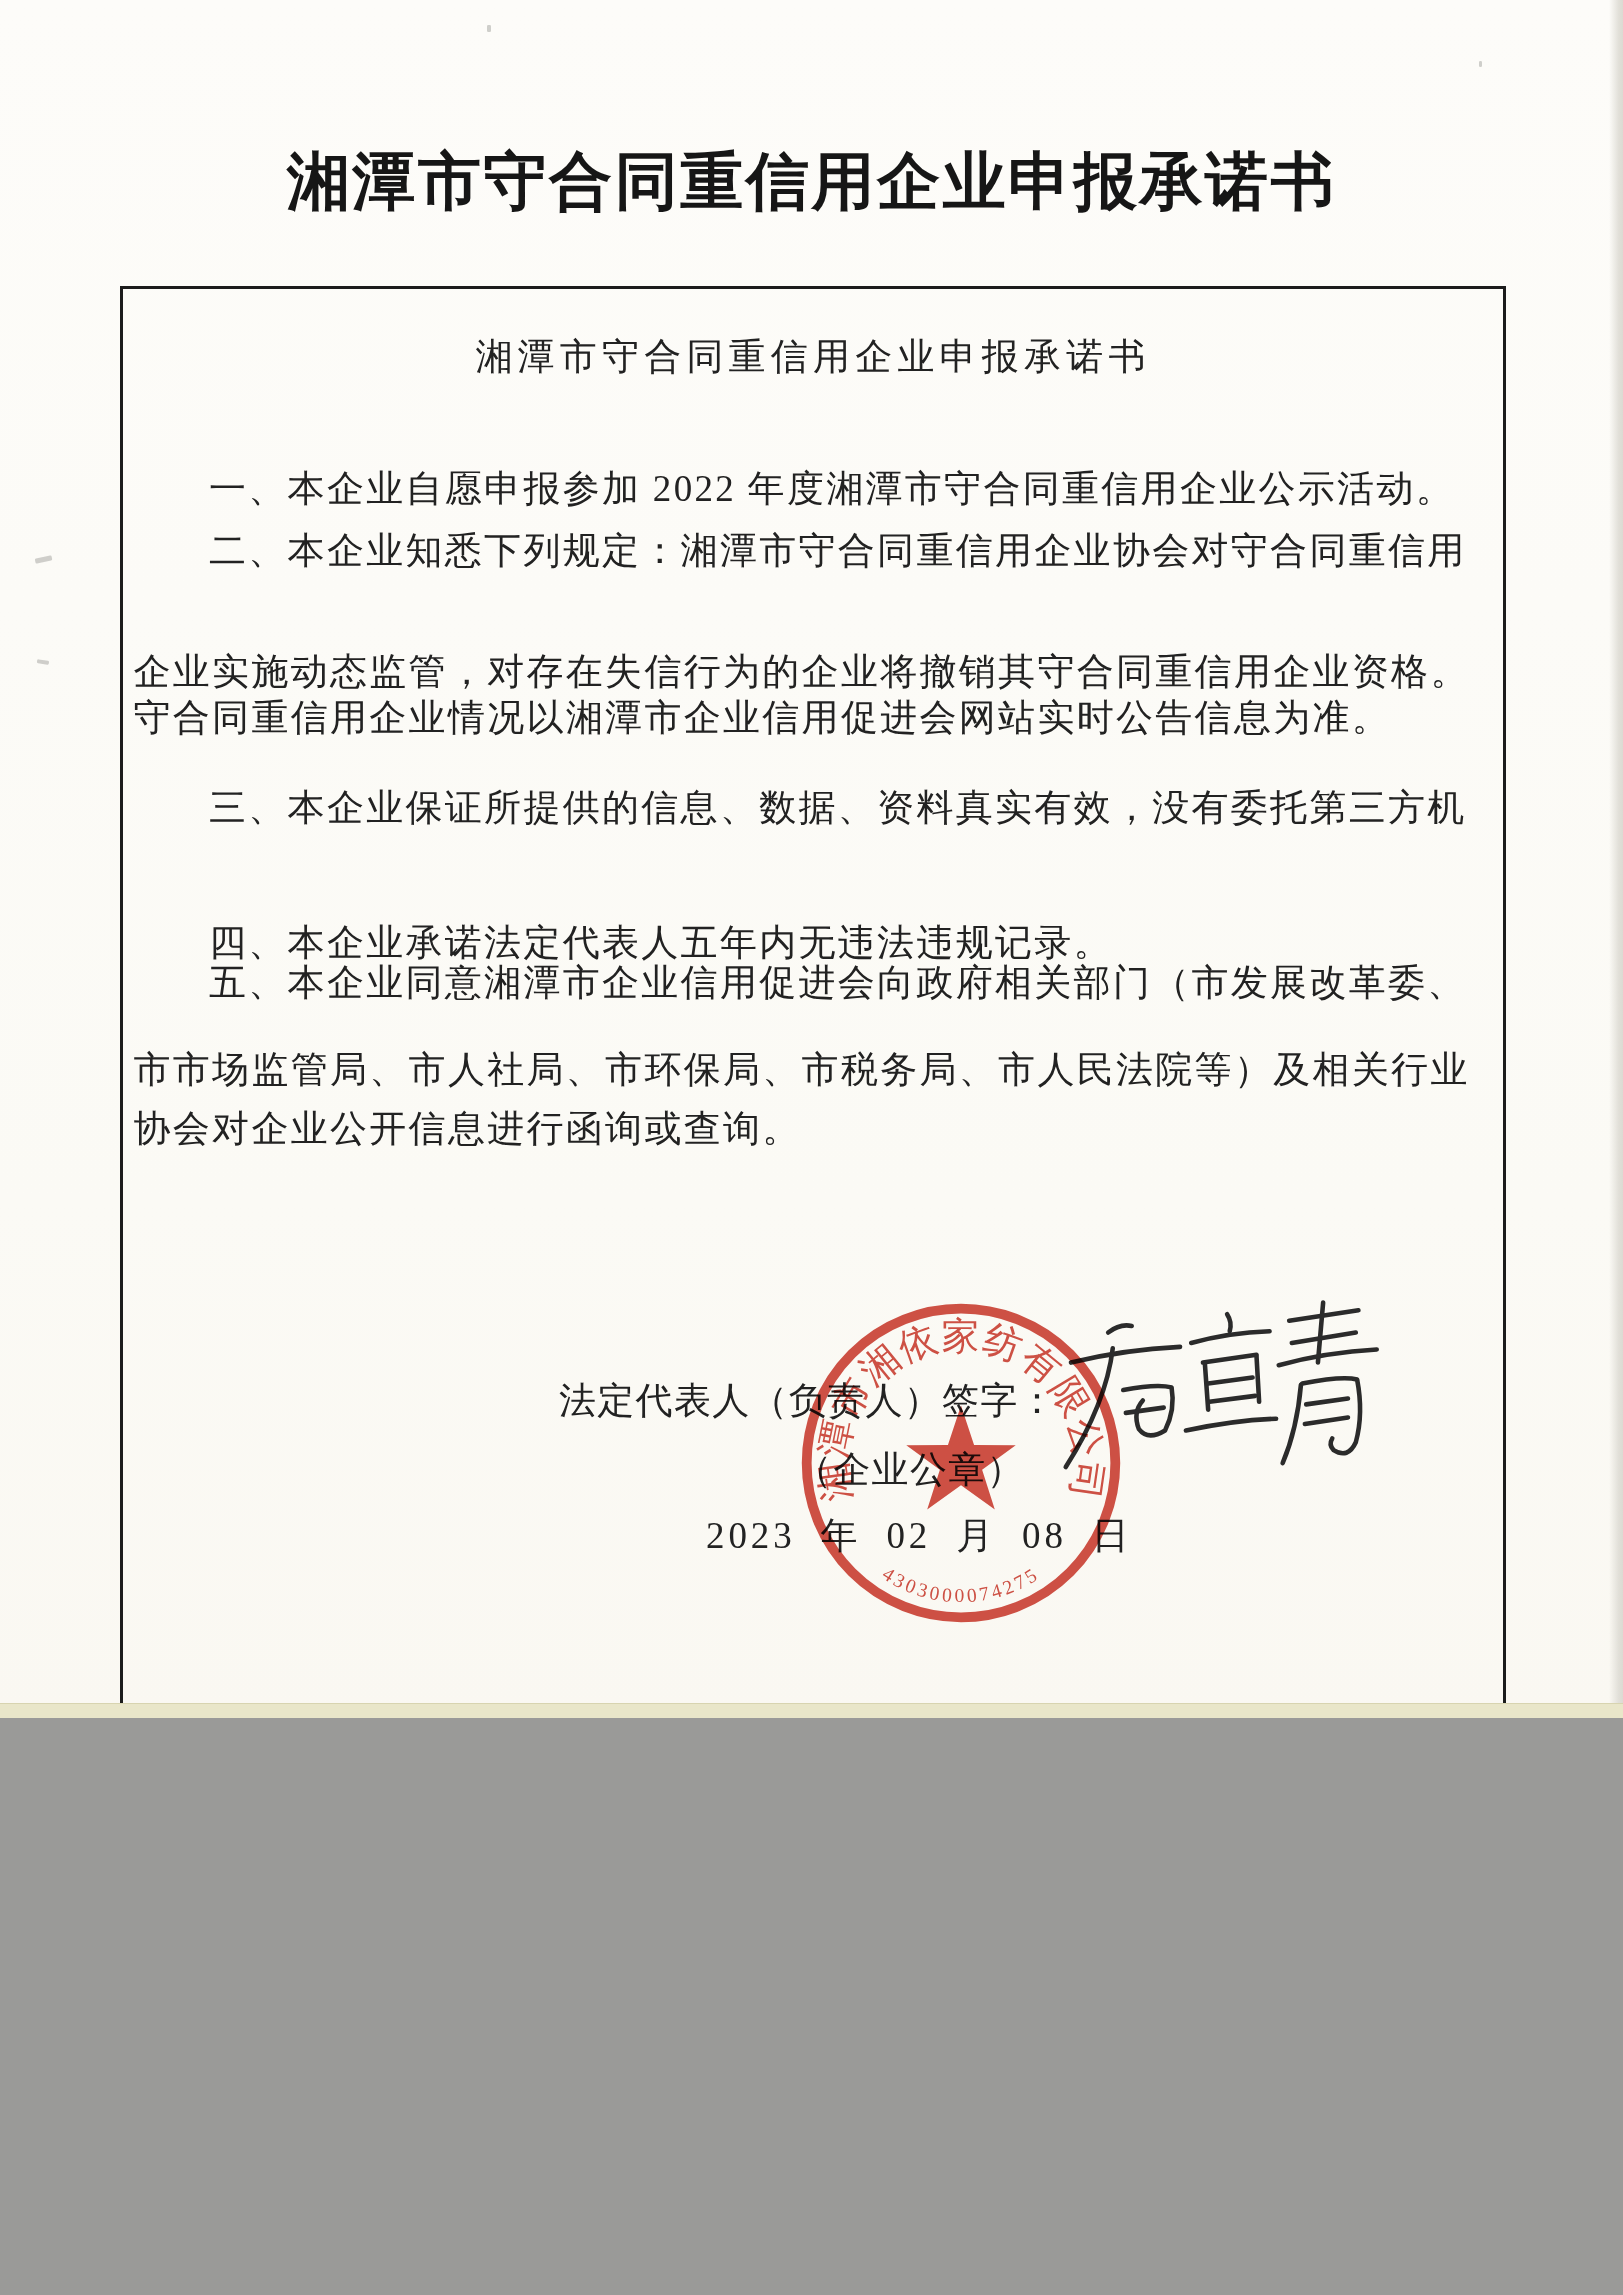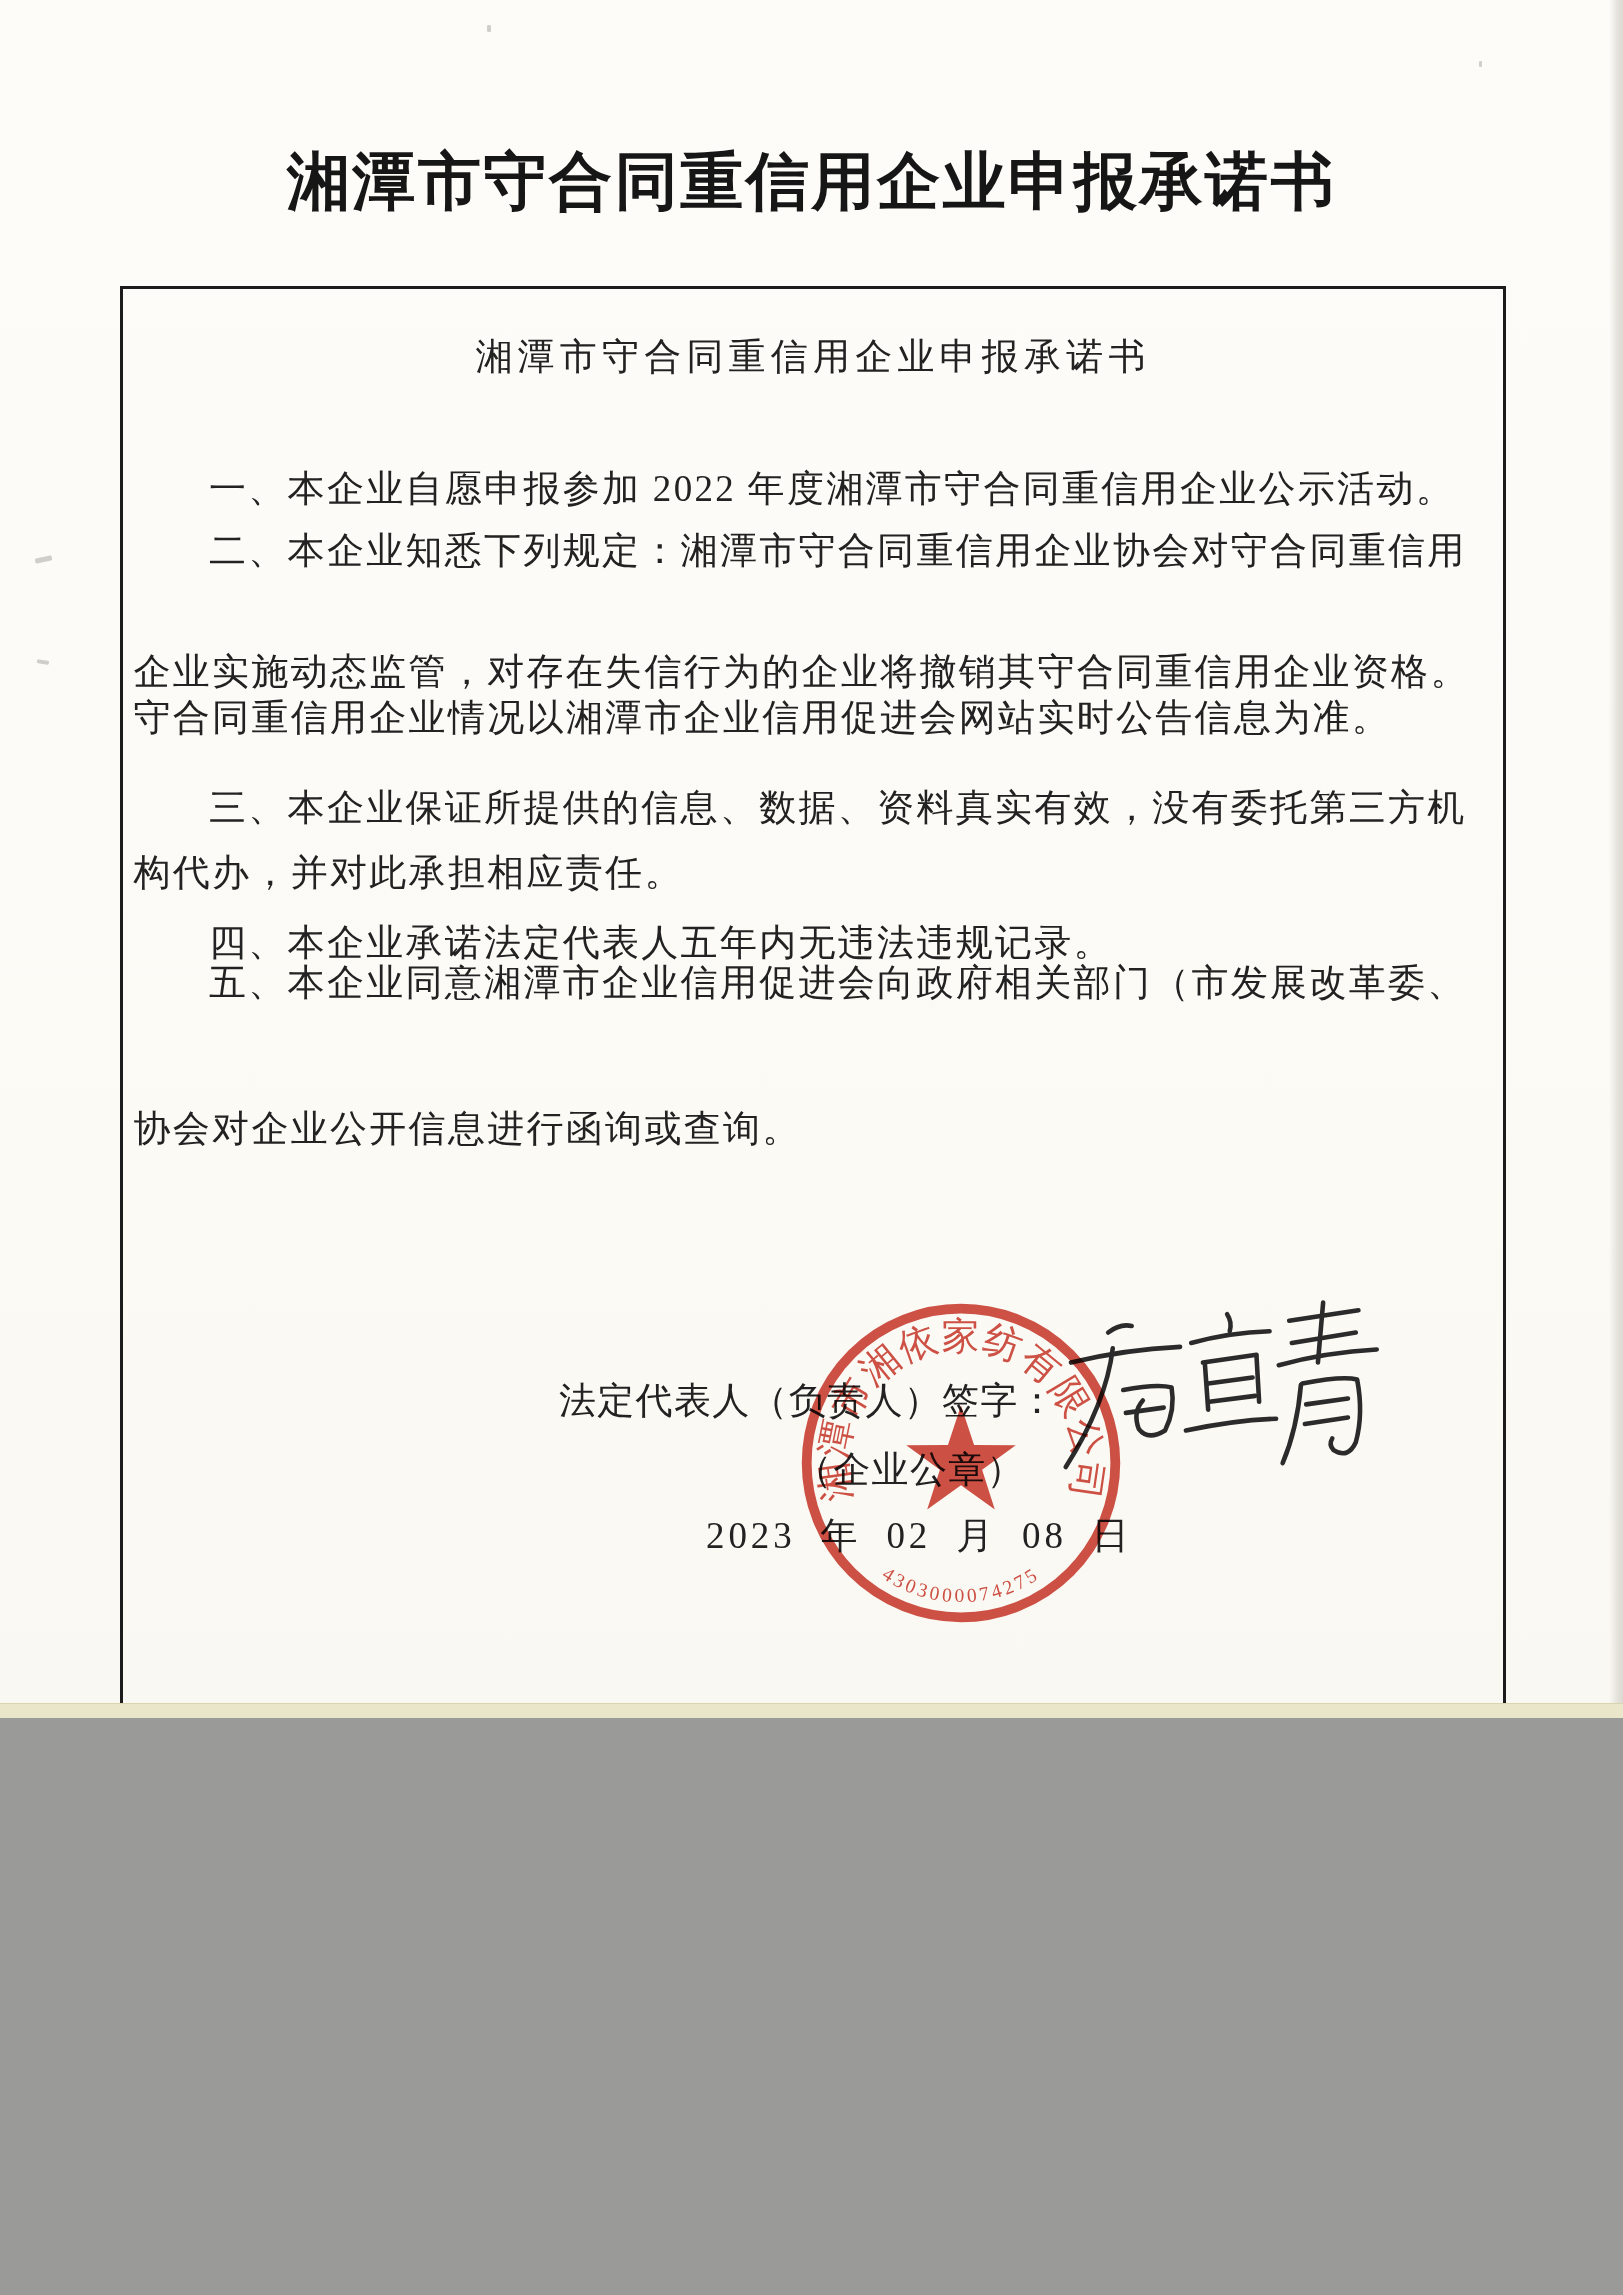--- a/index.html
+++ b/index.html
@@ -88,23 +88,23 @@
 
   <div class="doc-box">
 
     <div class="inner-title">湘潭市守合同重信用企业申报承诺书</div>
 
     <div class="line indent" style="top:175px;">一、本企业自愿申报参加 2022 年度湘潭市守合同重信用企业公示活动。</div>
     <div class="line indent" style="top:237px;">二、本企业知悉下列规定：湘潭市守合同重信用企业协会对守合同重信用</div>
     <div class="line" style="top:322px;margin-top:36px;">企业实施动态监管，对存在失信行为的企业将撤销其守合同重信用企业资格。</div>
     <div class="line" style="top:404px;">守合同重信用企业情况以湘潭市企业信用促进会网站实时公告信息为准。</div>
     <div class="line indent" style="top:494px;">三、本企业保证所提供的信息、数据、资料真实有效，没有委托第三方机</div>
-    <div class="line" style="top:559px;">构代办，并对此承担相应责任。</div>
     <div class="line indent" style="top:629px;">四、本企业承诺法定代表人五年内无违法违规记录。</div>
     <div class="line indent" style="top:669px;">五、本企业同意湘潭市企业信用促进会向政府相关部门（市发展改革委、</div>
+    <div class="line" style="top:756px;">市市场监管局、市人社局、市环保局、市税务局、市人民法院等）及相关行业</div>
     <div class="line" style="top:815px;">协会对企业公开信息进行函询或查询。</div>
 
     <div class="sig-label">法定代表人（负责人）签字：</div>
     <div class="seal-note">（企业公章）</div>
     <div class="date-line">2023 年 02 月 08 日</div>
   </div>
 
   <svg class="signature" viewBox="0 0 520 300" aria-label="唐宜青">
 
     <path d="M 95 62 q 18 -14 36 -10"></path>

